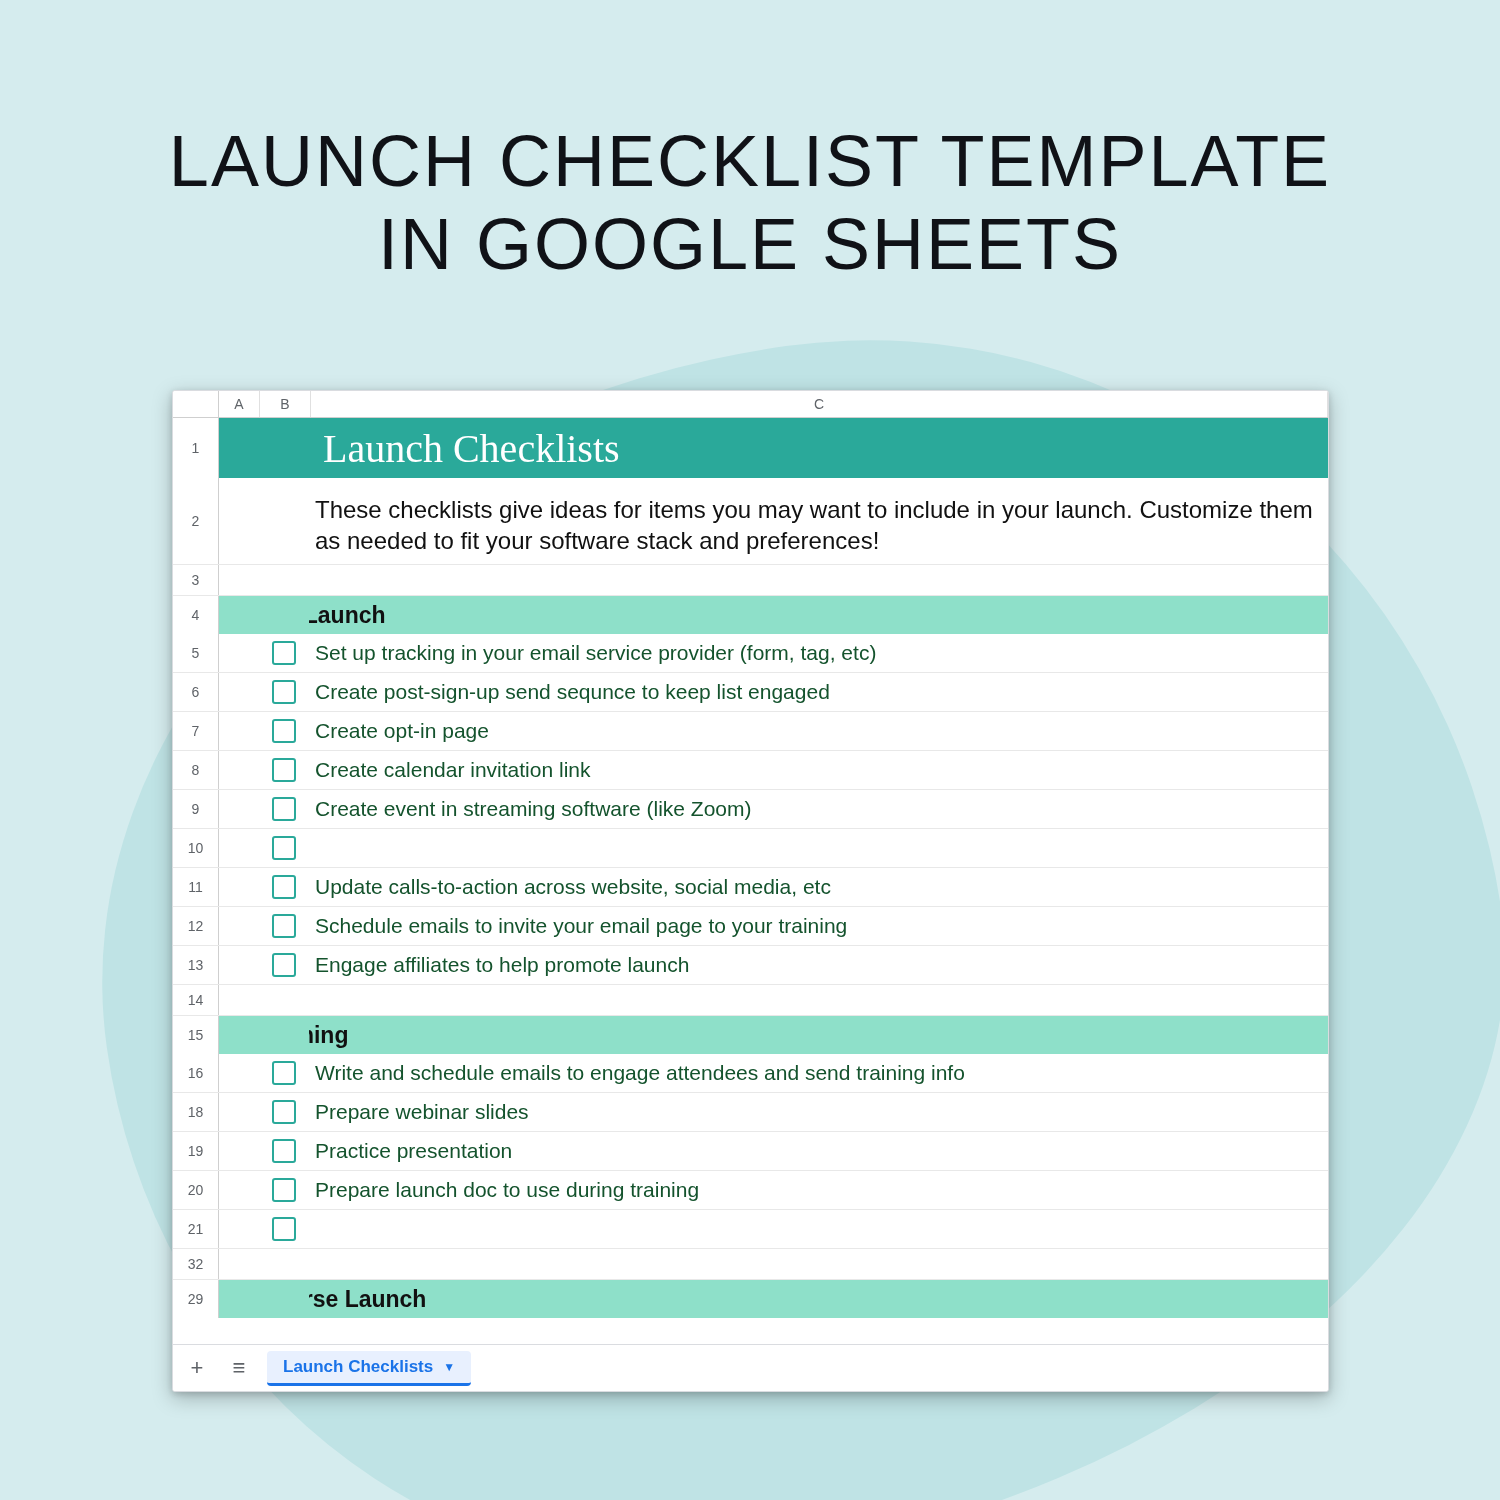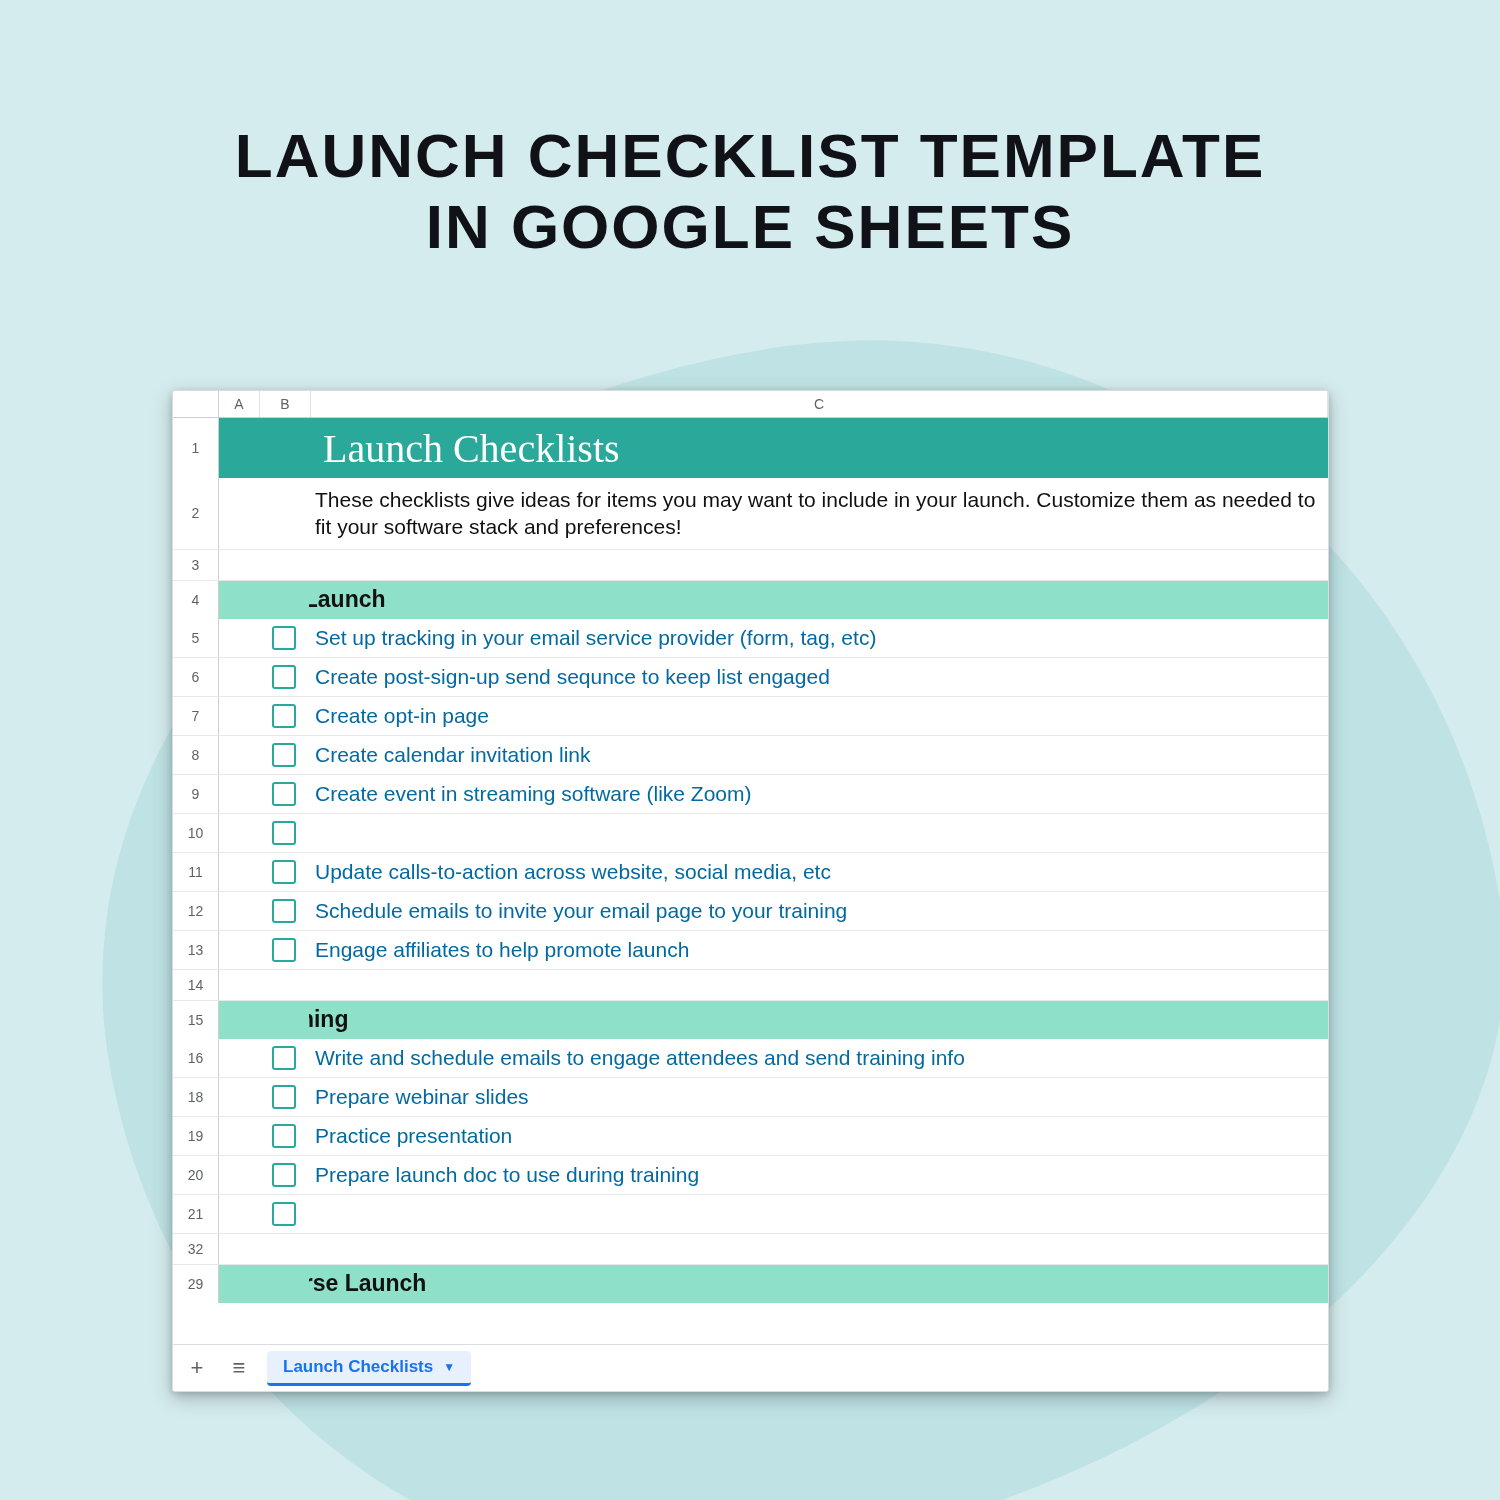--- a/index.html
+++ b/index.html
@@ -16,22 +16,22 @@
     width:1400px;height:1200px;
     left:100px;top:350px;
     background:#bfe3e5;
     border-radius:55% 45% 60% 40% / 50% 55% 45% 50%;
     transform:rotate(-8deg);
   }
   .headline{
     position:absolute;
     top:120px;left:0;width:1500px;
     text-align:center;
-    font-weight:700;
-    font-size:62px;
+    font-weight:400;
+    font-size:72px;
     letter-spacing:2px;
     color:#101217;
     line-height:1.15;
   }
   
   .sheet-frame{
     position:absolute;
     left:172px;top:390px;
     width:1155px;height:1000px;
     background:#fff;
@@ -80,31 +80,31 @@
   .cellB{width:50px;display:flex;align-items:center;justify-content:center;}
   .cellC{flex:1;display:flex;align-items:center;padding-left:6px;padding-right:12px;}
   .titlecell{
     background:#2aa99a;color:#fff;
     font-family:Georgia,"Times New Roman",serif;
     font-size:40px;font-weight:400;
     padding-left:14px;height:60px;
   }
   .row.titlerow{min-height:60px;border-bottom:none;}
   .row.titlerow .cellA,.row.titlerow .cellB{background:#2aa99a;}
-  .desc{font-size:21px;color:#111;line-height:1.3;padding-top:8px;padding-bottom:8px;}
+  .desc{font-size:24px;color:#111;line-height:1.3;padding-top:16px;padding-bottom:8px;}
   .section{
     background:#8ee0c9;
     font-weight:700;font-size:23px;color:#111;
     height:38px;
   }
   .row.sectionrow .cellA{background:#8ee0c9;}
   .row.sectionrow .cellB{background:#8ee0c9;}
   .row.sectionrow .cellC{background:#8ee0c9;}
   .row.sectionrow{border-bottom:none;}
-  .item{font-size:21px;color:#0369a1;}
+  .item{font-size:21px;color:#14532d;}
   .checkbox{
     width:20px;height:20px;border:2px solid #2aa99a;border-radius:3px;background:#fff;
   }
   .row.blank{min-height:30px;}
   
   .tabbar{
     height:46px;border-top:1px solid #dadce0;
     display:flex;align-items:center;
     padding:0 10px;
     gap:14px;

